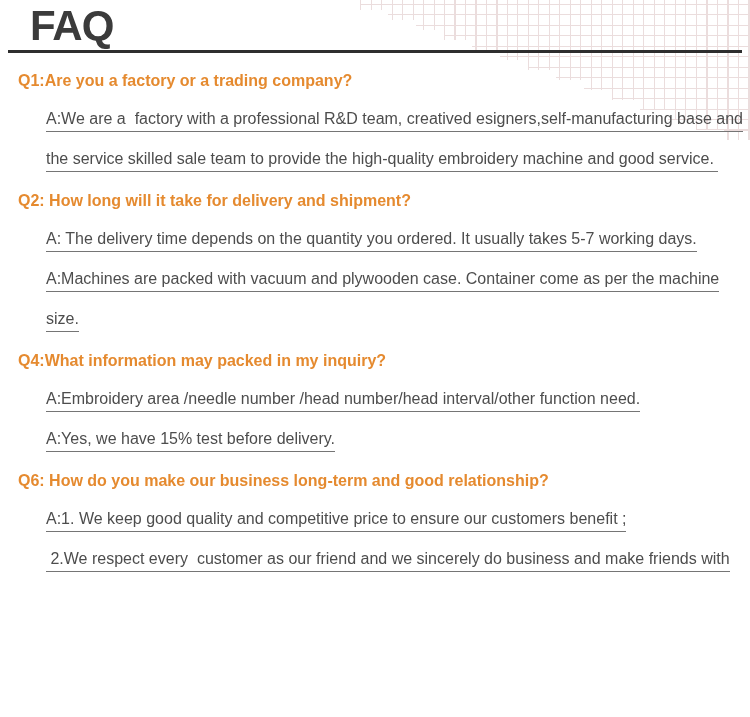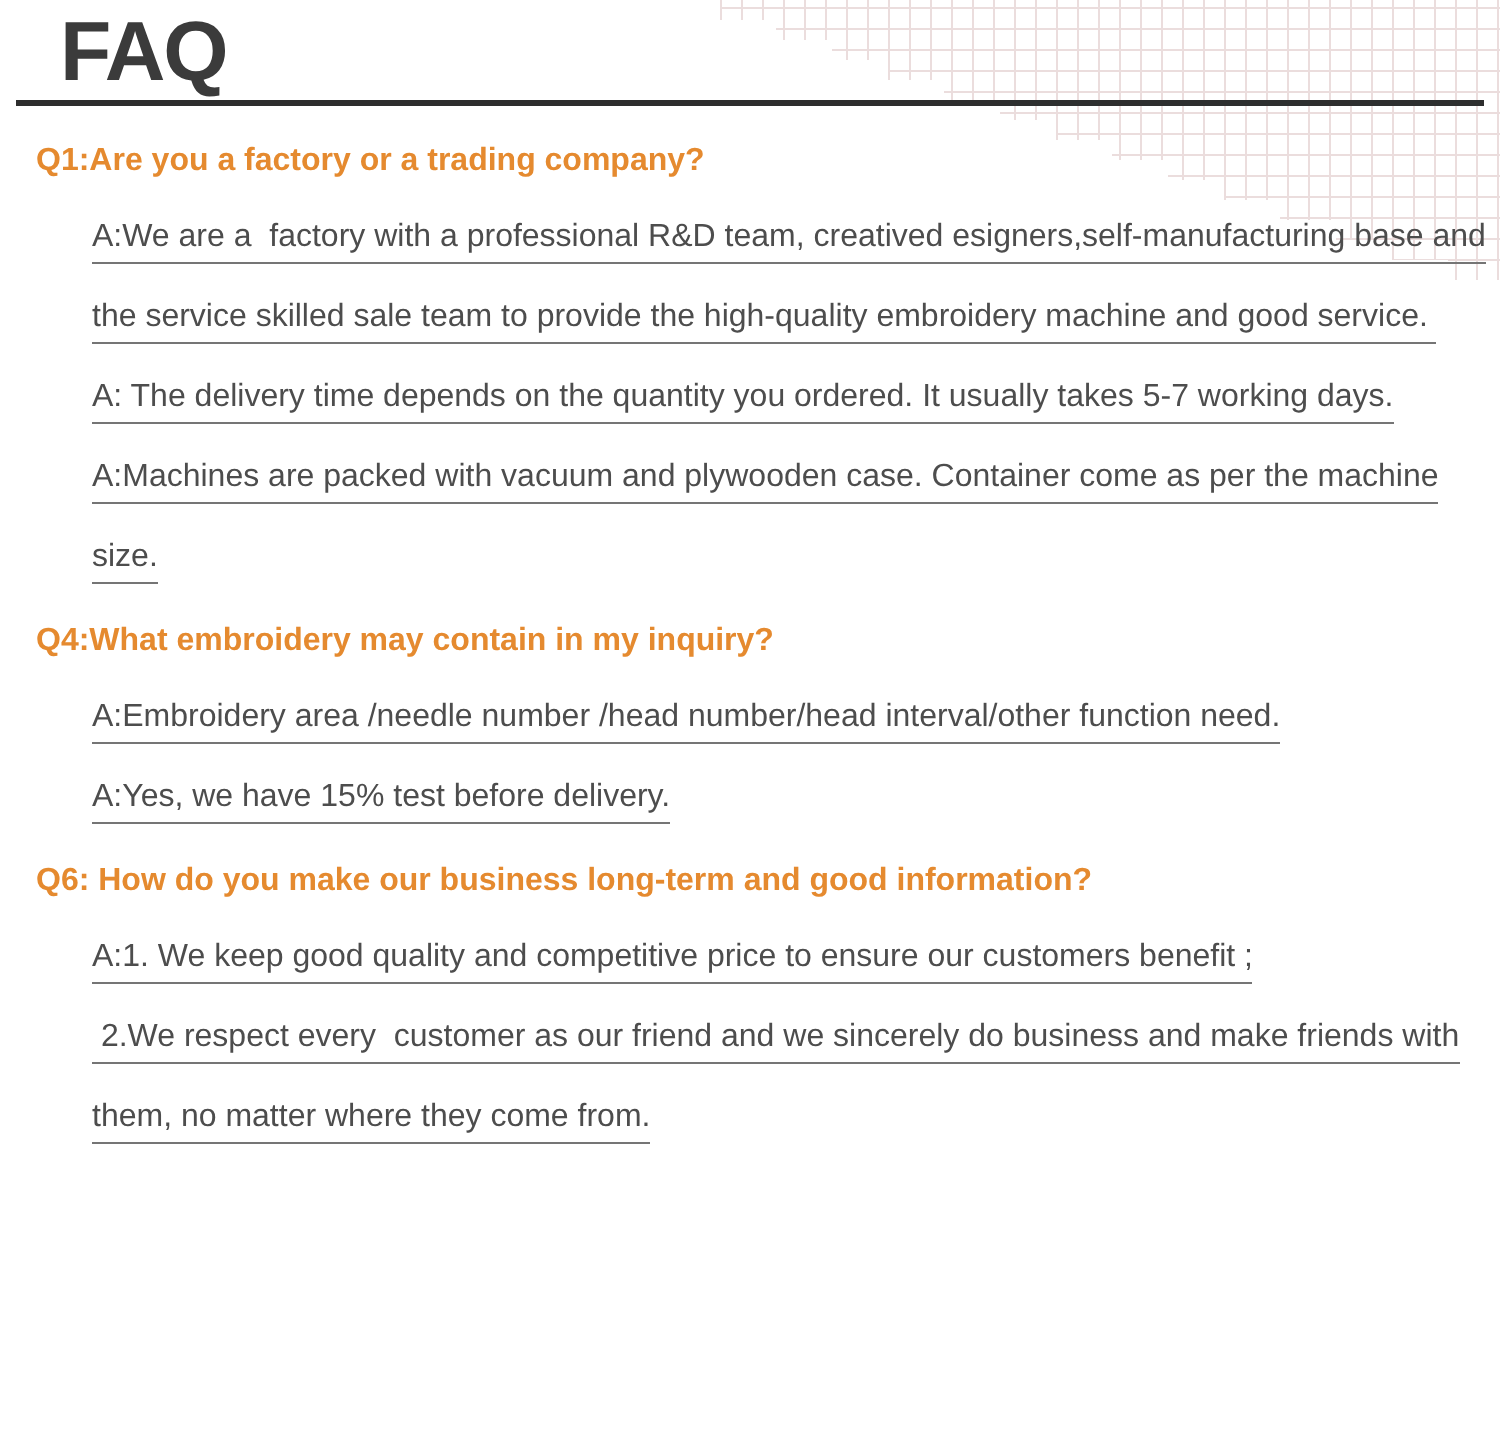--- a/index.html
+++ b/index.html
@@ -104,48 +104,48 @@
       <span class="qtext">Q1:Are you a factory or a trading company?</span>
     </div>
     <div class="row">
       <span class="atext">A:We are a  factory with a professional R&amp;D team, creatived esigners,self-manufacturing base and</span>
     </div>
     <div class="row">
       <span class="atext">the service skilled sale team to provide the high-quality embroidery machine and good service. </span>
     </div>
 
     <div class="row">
+      <span class="qtext">Q2: How long will it take for delivery and shipment?</span>
+    </div>
+    <div class="row">
       <span class="atext">A: The delivery time depends on the quantity you ordered. It usually takes 5-7 working days.</span>
     </div>
 
     <div class="row">
       <span class="atext">A:Machines are packed with vacuum and plywooden case. Container come as per the machine</span>
     </div>
     <div class="row">
       <span class="atext">size.</span>
     </div>
 
     <div class="row">
-      <span class="qtext">Q4:What embroidery may contain in my inquiry?</span>
+      <span class="qtext">Q4:What information may packed in my inquiry?</span>
     </div>
     <div class="row">
       <span class="atext">A:Embroidery area /needle number /head number/head interval/other function need.</span>
     </div>
 
     <div class="row">
       <span class="atext">A:Yes, we have 15% test before delivery.</span>
     </div>
 
     <div class="row">
-      <span class="qtext">Q6: How do you make our business long-term and good information?</span>
+      <span class="qtext">Q6: How do you make our business long-term and good relationship?</span>
     </div>
     <div class="row">
       <span class="atext">A:1. We keep good quality and competitive price to ensure our customers benefit ;</span>
     </div>
     <div class="row">
       <span class="atext"> 2.We respect every  customer as our friend and we sincerely do business and make friends with</span>
     </div>
-    <div class="row">
-      <span class="atext">them, no matter where they come from.</span>
-    </div>
 
   </main>
 </div>
 
 </body></html>

